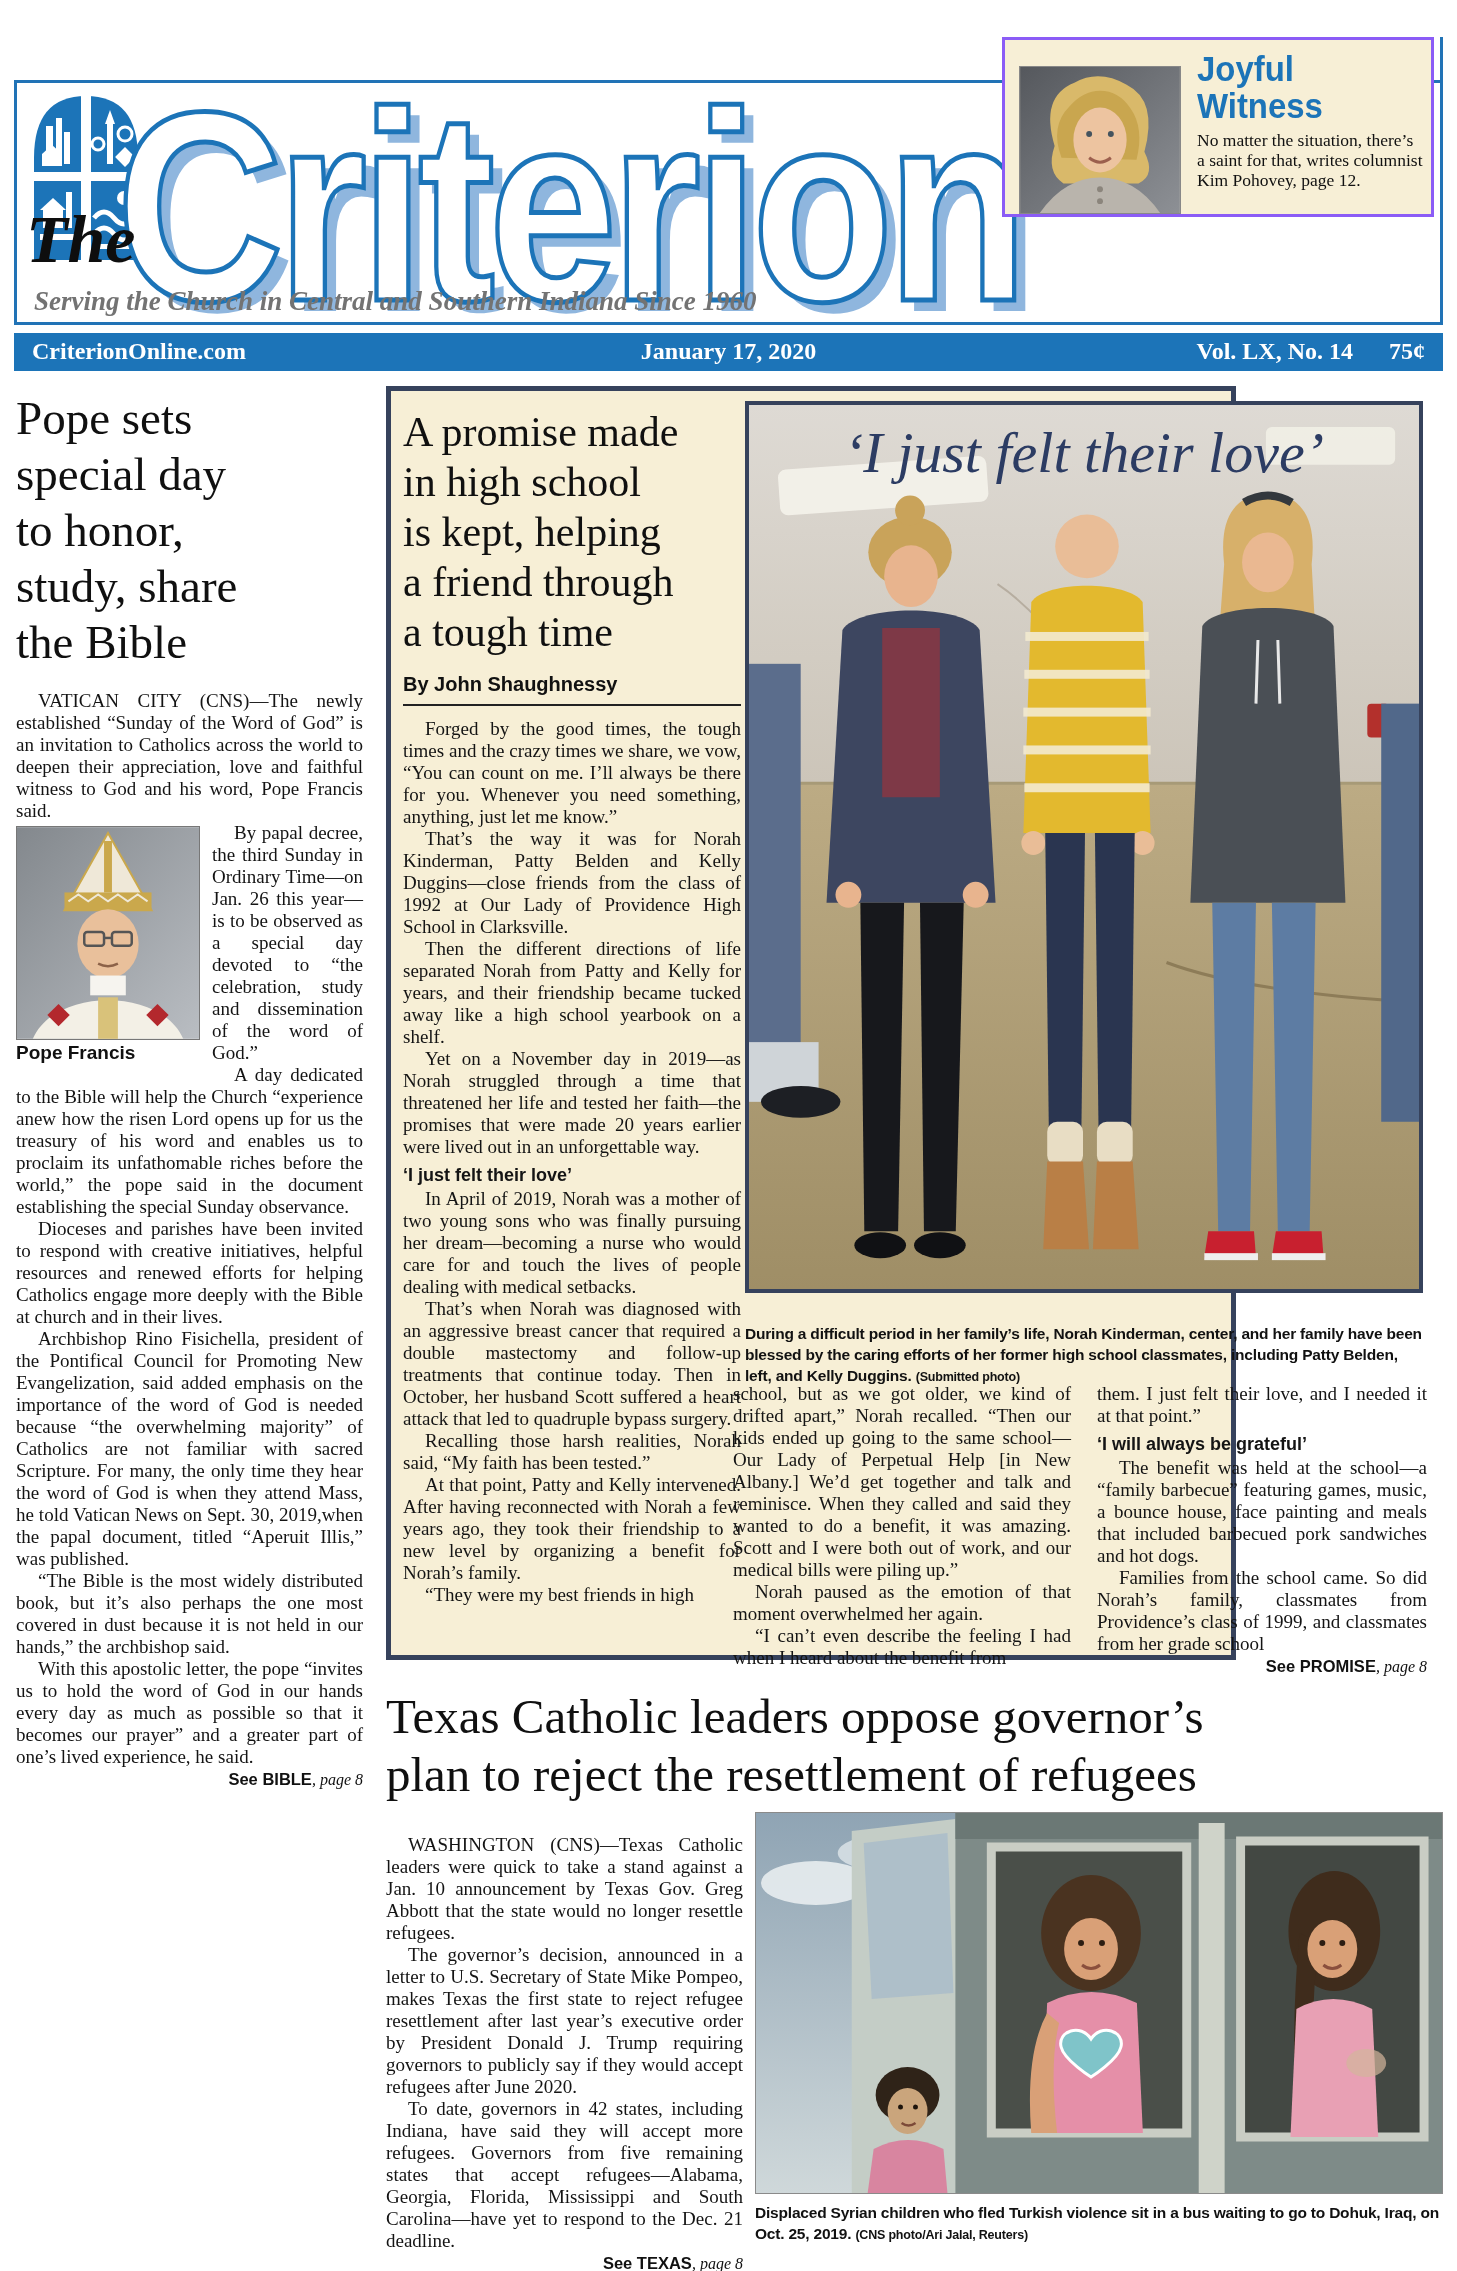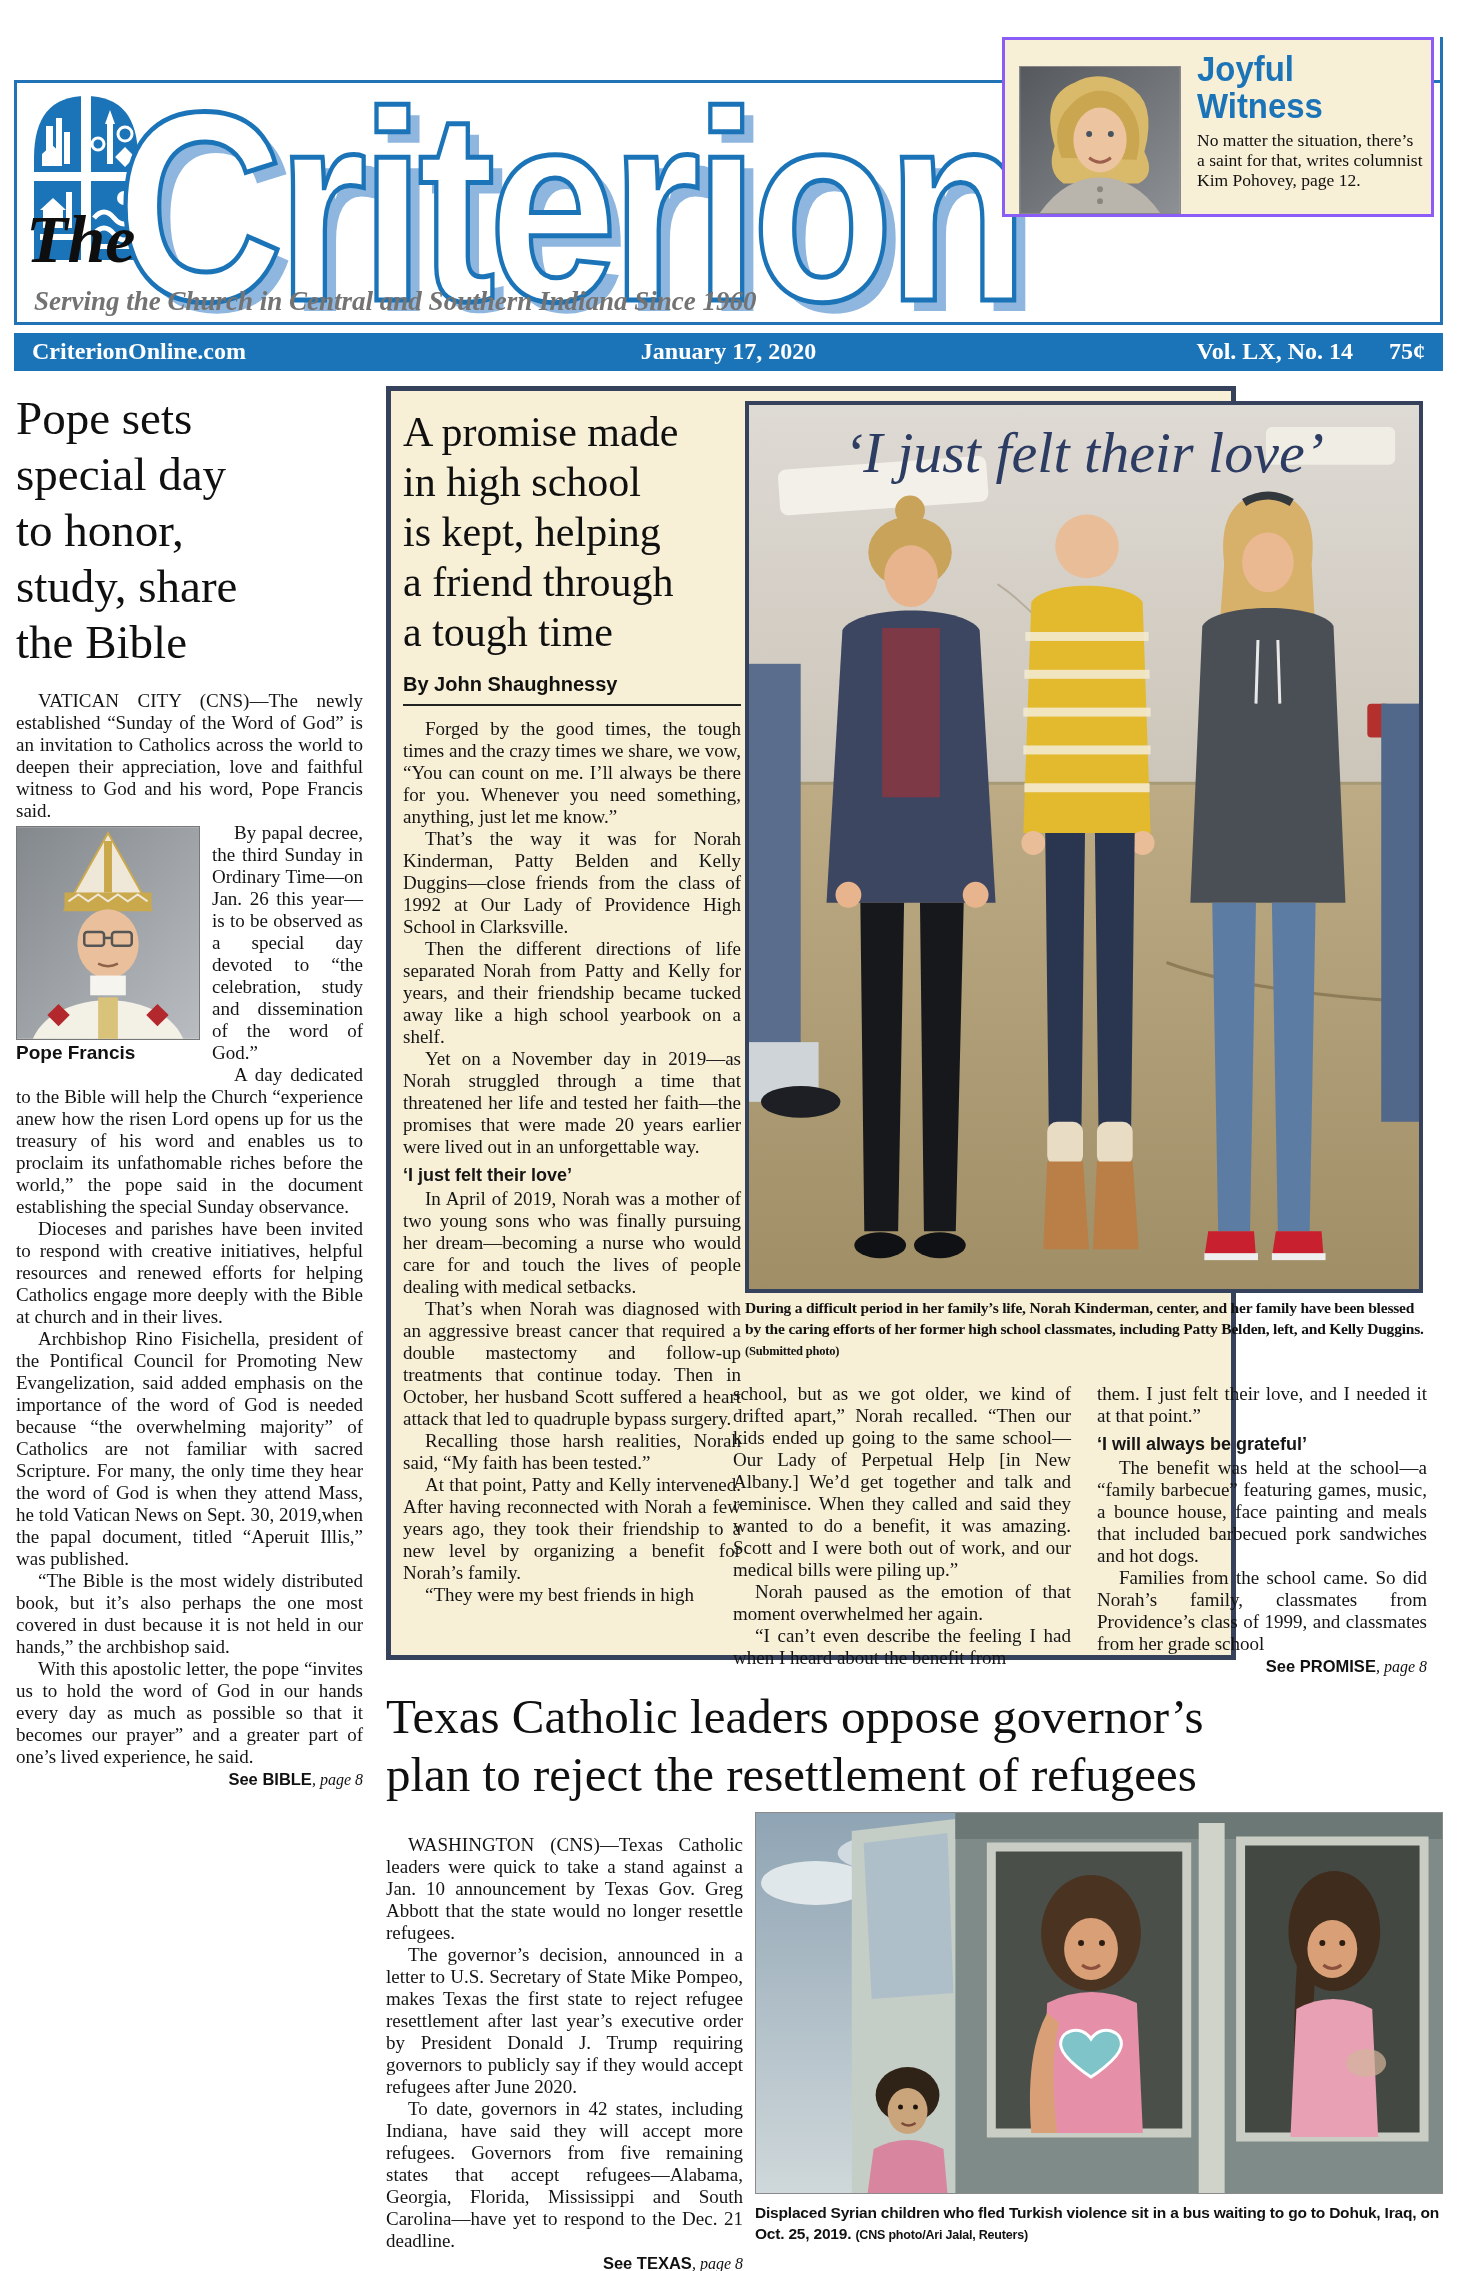--- a/index.html
+++ b/index.html
@@ -67,21 +67,21 @@
   .feat-col1 { position:absolute; left:12px; top:16px; width:338px; }
   .feat-col1 .headline { font-size:42px; line-height:50px; color:#101010; }
   .feat-byline { font-family:"Liberation Sans", sans-serif; font-weight:bold; font-size:20px;
                  color:#111; margin-top:16px; padding-bottom:8px; border-bottom:2px solid #222; }
   .feat-col1 .body { margin-top:12px; }
   .feat-photo { position:absolute; left:354px; top:10px; width:678px; height:892px;
                 border:4px solid #36425c; overflow:hidden; }
   .feat-photo svg { display:block; width:100%; height:100%; }
   .feat-title { position:absolute; left:0; right:0; top:14px; text-align:center; z-index:2;
                 font-style:italic; font-size:58px; color:#2c3c63; }
-  .feat-caption { position:absolute; left:354px; top:906px; width:682px;font-family:Liberation Serif, serif; }
+  .feat-caption { position:absolute; left:354px; top:932px; width:682px; }
   .feat-colA { position:absolute; left:342px; top:992px; width:338px; }
   .feat-colB { position:absolute; left:706px; top:992px; width:330px; }
 
   
   .texas-headline { position:absolute; left:386px; top:1688px; font-size:49px; line-height:58px;
                     color:#101010; }
   .texas-body { position:absolute; left:386px; top:1834px; width:357px; }
   .texas-photo { position:absolute; left:755px; top:1812px; width:688px; height:382px;
                  border:1px solid #8a8a8a; overflow:hidden; }
   .texas-photo svg { display:block; width:100%; height:100%; }

